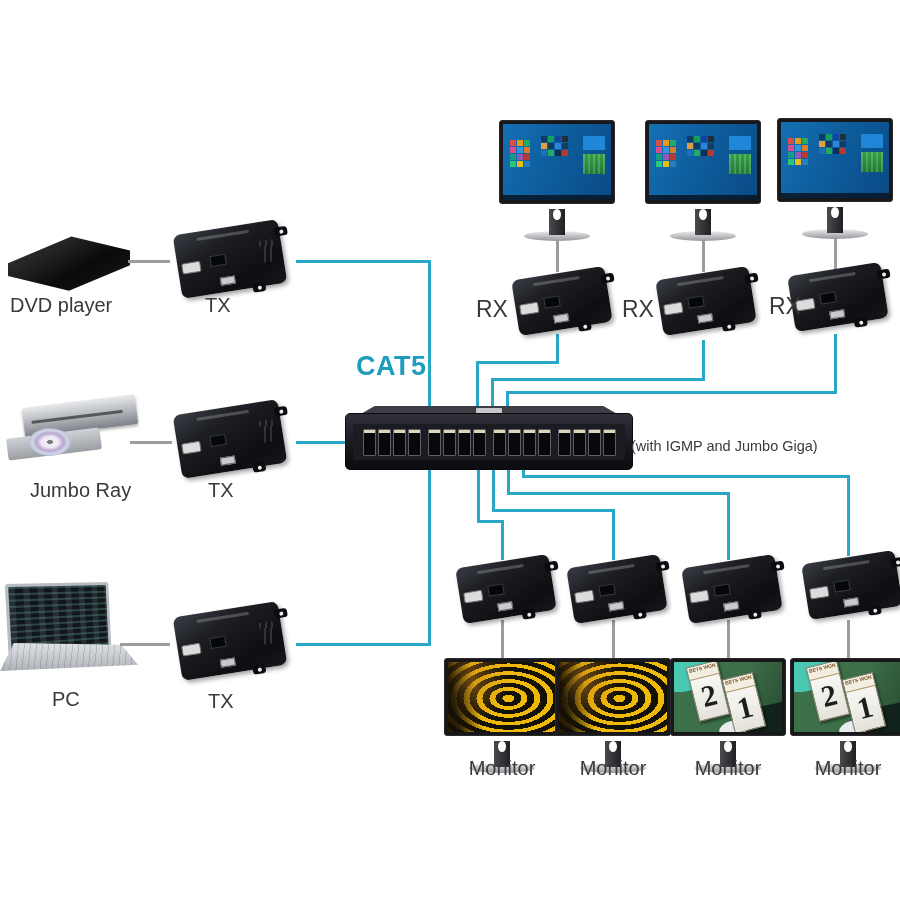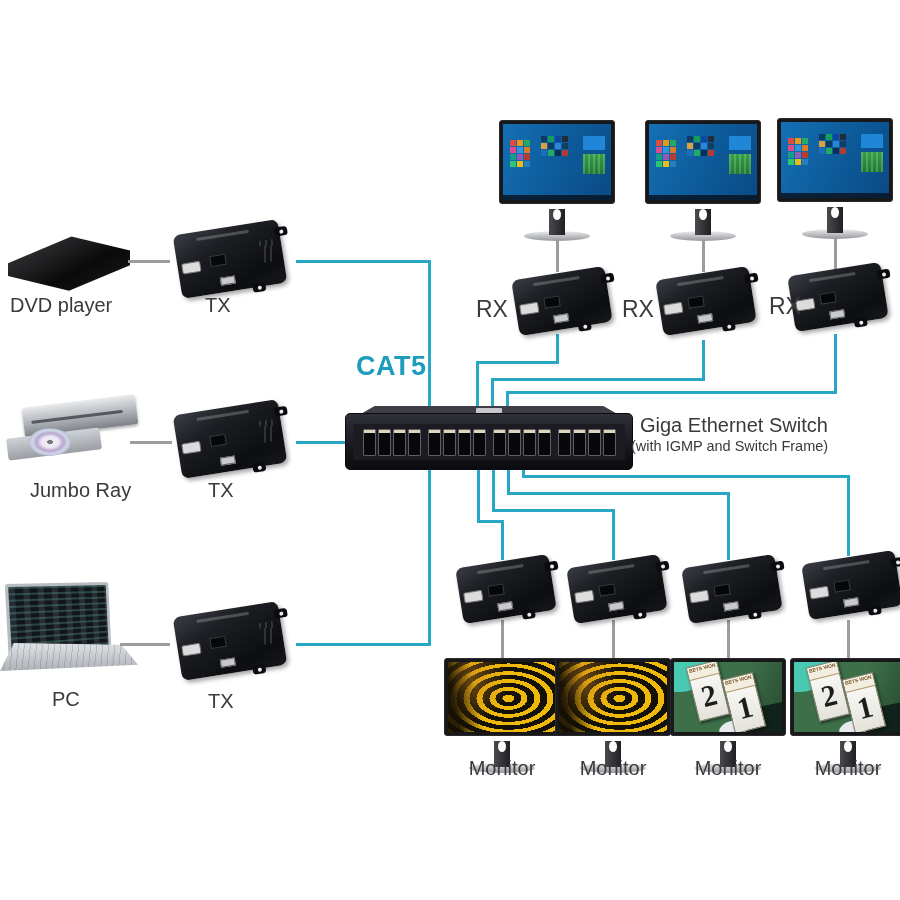--- a/index.html
+++ b/index.html
@@ -224,22 +224,21 @@
           <div class="port"></div>
           <div class="port"></div>
           <div class="port"></div>
           <div class="port"></div>
           <div class="port"></div>
           <div class="port"></div>
           <div class="port"></div>
         </div>
     </div>
   </div>
-  <div class="lbl lbl-sw-title" style="left:640px;top:414px;">Giga Ethernet Switch</div>
-  <div class="lbl lbl-sw-sub" style="left:631px;top:438px;">(with IGMP and Switch Frame)</div>
+  <div class="lbl lbl-sw-sub" style="left:631px;top:438px;">(with IGMP and Jumbo Giga)</div>
 
   <div class="monitor" style="left:499px;top:120px;">
     <div class="bezel">
         <div class="screen win">
           <div style="position: absolute; left: 7px; top: 16px; display: grid; grid-template-columns: repeat(3, 6px); gap: 1px;">
             <div style="width: 6px; height: 6px; background: rgb(232, 76, 61); opacity: 0.95;"></div>
             <div style="width: 6px; height: 6px; background: rgb(243, 156, 18); opacity: 0.95;"></div>
             <div style="width: 6px; height: 6px; background: rgb(39, 174, 96); opacity: 0.95;"></div>
             <div style="width: 6px; height: 6px; background: rgb(231, 76, 140); opacity: 0.95;"></div>
             <div style="width: 6px; height: 6px; background: rgb(52, 152, 219); opacity: 0.95;"></div>

